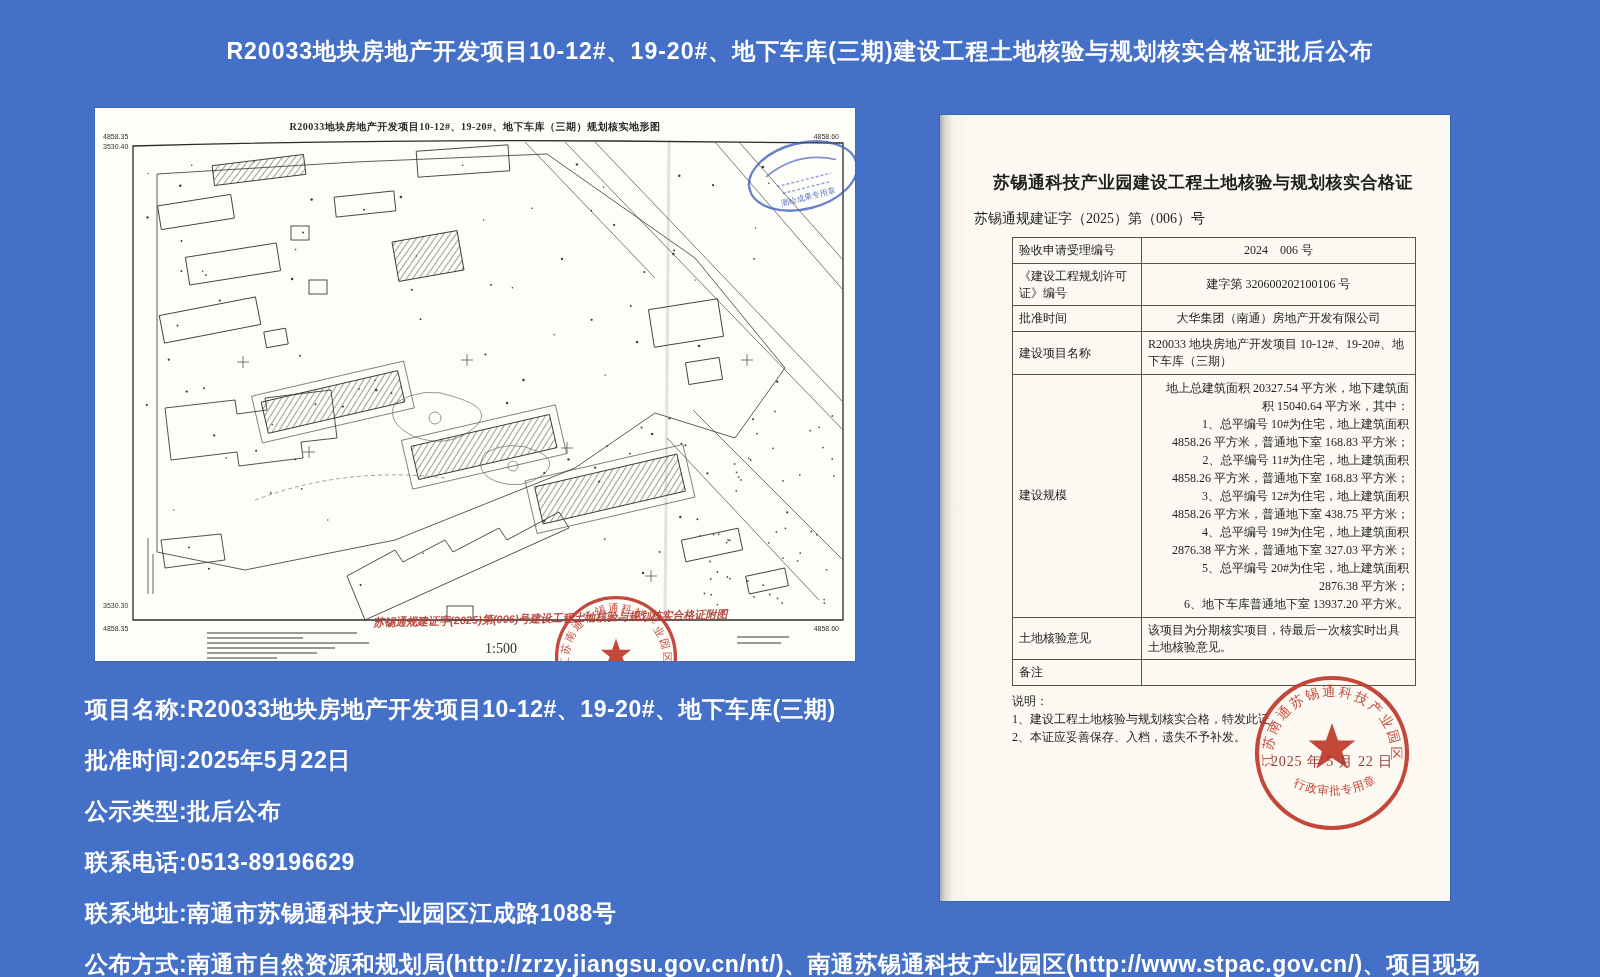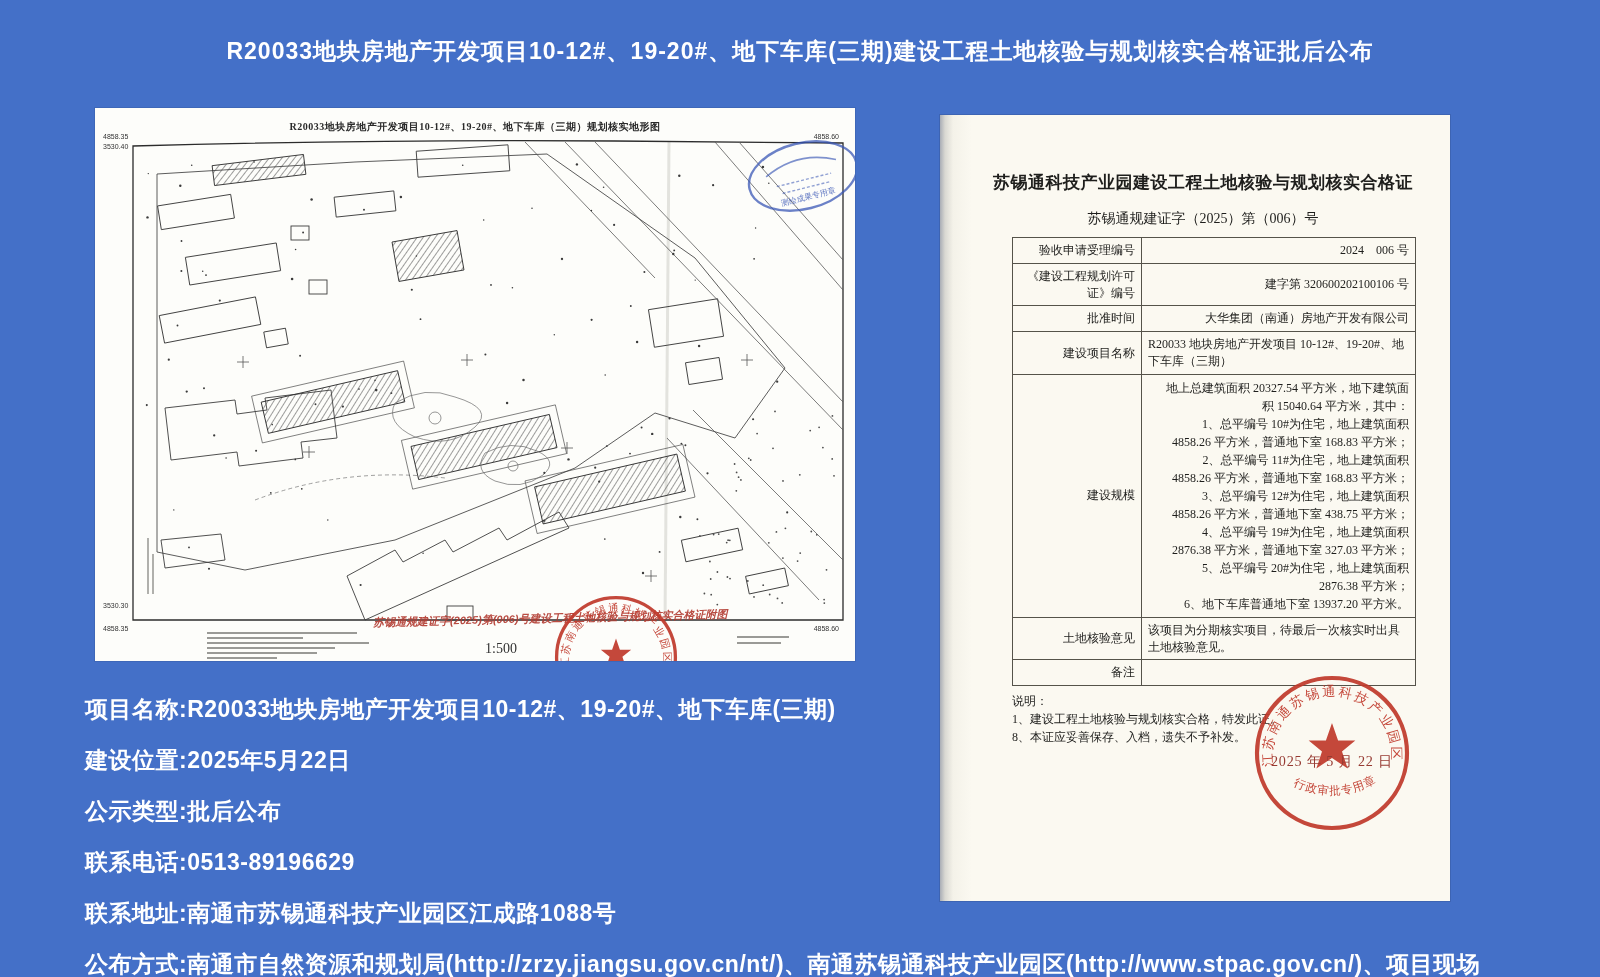--- a/index.html
+++ b/index.html
@@ -45,28 +45,28 @@
   .cert-doc{
     position:absolute;left:940px;top:115px;width:510px;height:786px;
     background:linear-gradient(90deg,#a9adb5 0px,#d9d8d2 5px,#f4f2e9 13px,#fbf9f1 32px,#fbf9f1 100%);
     overflow:hidden;box-shadow:0 0 0 1px rgba(0,0,0,.1);
     font-family:"Liberation Serif","DejaVu Serif",serif;color:#1e1e1c;
   }
   .cert-title{
     position:absolute;top:56px;left:34px;right:18px;text-align:center;
     font-size:17px;font-weight:700;letter-spacing:.5px;
   }
-  .cert-number{position:absolute;top:95px;left:34px;right:18px;text-align:center;font-size:14px}
+  .cert-number{position:absolute;top:95px;left:34px;right:18px;font-size:14px}
   .cert-body{position:absolute;left:72px;top:122px;width:404px}
   table.cert{border-collapse:collapse;width:100%;}
   table.cert td{
     border:1px solid #55534a;font-size:12px;padding:4px 6px;vertical-align:middle;line-height:1.4;
   }
-  td.lbl{width:116px;text-align:right}
-  td.val{text-align:right}
+  td.lbl{width:116px;text-align:left}
+  td.val{text-align:center}
   td.val.left{text-align:left}
   .scale-line{font-size:12px;line-height:1.5;text-align:right;text-indent:1.4em}
   .cert-notes{margin-top:6px;font-size:12px;line-height:1.5}
   .cert-stamp{position:absolute;left:292px;top:538px;width:200px;height:200px}
   .seal-red{opacity:.92}
 </style>
 </head>
 <body>
 
 <div class="page-title">R20033地块房地产开发项目10-12#、19-20#、地下车库(三期)建设工程土地核验与规划核实合格证批后公布</div>
@@ -389,21 +389,21 @@
       <tr style="height:26px">
         <td class="lbl">备注</td>
         <td class="val"></td>
       </tr>
     </tbody>
       </table>
 
     <div class="cert-notes">
       <div>说明：</div>
       <div>1、建设工程土地核验与规划核实合格，特发此证。</div>
-      <div>8、本证应妥善保存、入档，遗失不予补发。</div>
+      <div>2、本证应妥善保存、入档，遗失不予补发。</div>
     </div>
   </div>
 
   <svg class="cert-stamp seal-red" viewBox="-20 0 240 200">
     <circle cx="100" cy="100" r="90" fill="none" stroke="#c0392b" stroke-width="5"></circle>
     <defs>
         <path id="c-arc" d="M30,120 A72,72 0 1 1 170,120" fill="none"></path>
       </defs>
     <text font-size="16" fill="#c0392b" letter-spacing="3">
       <textPath href="#c-arc" startOffset="4">江苏南通苏锡通科技产业园区管理委员会</textPath>
@@ -414,18 +414,18 @@
       </defs>
     <text font-size="14" fill="#c0392b" letter-spacing="1">
       <textPath href="#c-arc2" startOffset="6">行政审批专用章</textPath>
     </text>
     <text x="100" y="116" text-anchor="middle" font-size="17" fill="#8e2a22" letter-spacing="1">2025 年 5 月 22 日</text>
   </svg>
 </div>
 
 <div style="position:absolute;left:85px;top:694px;color:#fff;font-size:23px;font-weight:600;letter-spacing:.5px">
   <div style="margin-bottom:20px">项目名称:R20033地块房地产开发项目10-12#、19-20#、地下车库(三期)</div>
-  <div style="margin-bottom:20px">建设位置:2025年5月22日</div>
+  <div style="margin-bottom:20px">批准时间:2025年5月22日</div>
   <div style="margin-bottom:20px">公示类型:批后公布</div>
   <div style="margin-bottom:20px">联系电话:0513-89196629</div>
   <div style="margin-bottom:20px">联系地址:南通市苏锡通科技产业园区江成路1088号</div>
   <div>公布方式:南通市自然资源和规划局(http://zrzy.jiangsu.gov.cn/nt/)、南通苏锡通科技产业园区(http://www.stpac.gov.cn/)、项目现场</div>
 </div>
 
 </body></html>

